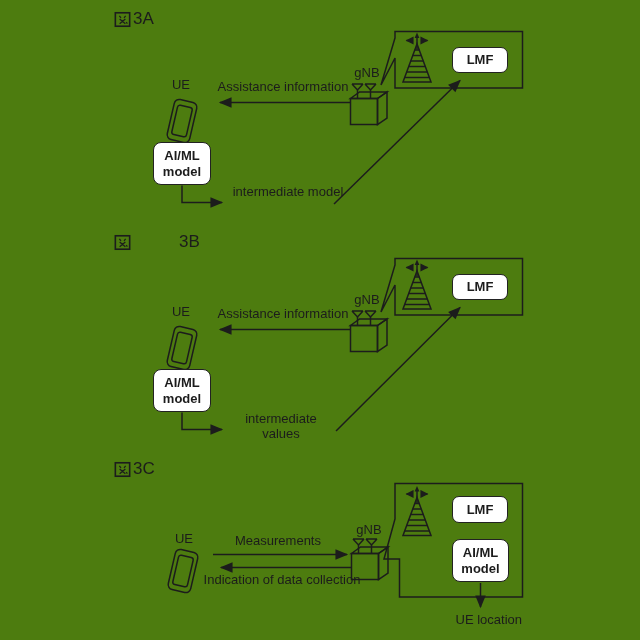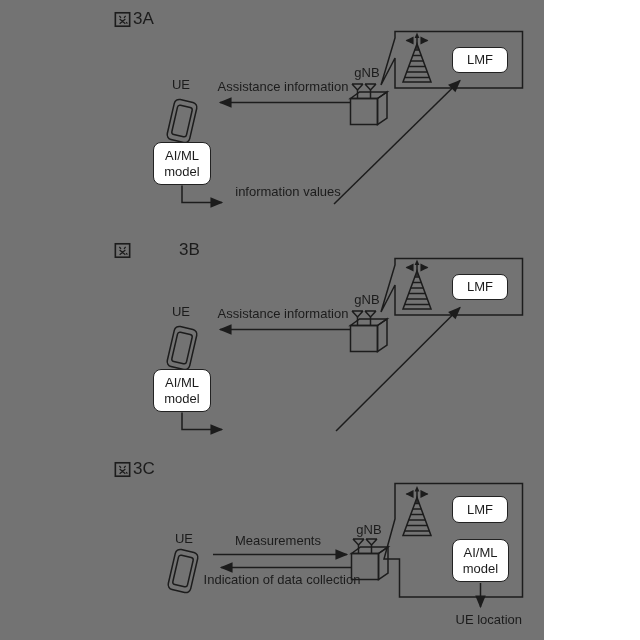--- a/index.html
+++ b/index.html
@@ -1,26 +1,26 @@
 <!DOCTYPE html>
 <html><head>
 <meta charset="utf-8">
 <style>
   html,body{margin:0;padding:0;background:#fff;}
-  .canvas{position:relative;width:544px;height:640px;background:#737373;overflow:hidden;
+  .canvas{position:relative;width:640px;height:640px;background:#4d7c0f;overflow:hidden;
           font-family:"Liberation Sans",sans-serif;color:#1c1c1c;}
   svg.layer{position:absolute;left:0;top:0;width:640px;height:640px;}
   .stroke{stroke:#1c1c1c;fill:none;stroke-width:1.5;}
   .heading{position:absolute;display:flex;align-items:center;gap:2px;
            font-size:17px;font-weight:500;white-space:nowrap;}
   .heading svg{display:block;}
   .lbl{position:absolute;font-size:13px;line-height:14.5px;text-align:center;white-space:nowrap;}
   .box{position:absolute;border:1.6px solid #222;border-radius:8px;background:#fff;
        display:flex;flex-direction:column;align-items:center;justify-content:center;
-       font-size:13px;line-height:15.5px;text-align:center;box-sizing:border-box;}
+       font-size:13px;line-height:15.5px;text-align:center;box-sizing:border-box;font-weight:bold;}
   .lmf{border-radius:7px;}
 </style>
 </head>
 <body>
 
 <div class="canvas">
 
   <svg class="layer" viewBox="0 0 640 640">
     <defs>
       <marker id="ah" markerWidth="10" markerHeight="9" refX="8.2" refY="4" orient="auto">
@@ -102,39 +102,43 @@
   <div class="lbl" style="left:215px;top:80px;width:136px;">Assistance information</div>
   <div class="lbl" style="left:350px;top:66px;width:34px;">gNB</div>
   <div class="box lmf" style="left:452px;top:47px;width:56px;height:26px;">
     <span>LMF</span>
   </div>
   <div class="box" style="left:153px;top:142px;width:58px;height:43px;">
     <span>AI/ML</span>
     <span>model</span>
   </div>
   <div class="lbl" style="left:222px;top:185px;width:132px;">
-    <div>information values</div>
+    <div>intermediate model</div>
   </div>
 
-  <div class="heading" style="left:114px;top:240px;gap:48px;">
+  <div class="heading" style="left:114px;top:232px;gap:48px;">
     <svg width="17" height="17" viewBox="0 0 19 19">
       <rect x="1.5" y="2" width="16" height="15" fill="none" stroke="#1c1c1c" stroke-width="1.8"></rect>
       <path d="M6,5.5 L7.8,7.6 M13,5.5 L11.2,7.6 M6.3,9 L12.7,14.2 M12.7,9 L6.3,14.2 M13.6,12.4 L15,14.2" fill="none" stroke="#1c1c1c" stroke-width="1.4"></path>
     </svg>
     <span>3B</span>
   </div>
   <div class="lbl" style="left:165px;top:305px;width:32px;">UE</div>
   <div class="lbl" style="left:215px;top:307px;width:136px;">Assistance information</div>
   <div class="lbl" style="left:350px;top:293px;width:34px;">gNB</div>
   <div class="box lmf" style="left:452px;top:274px;width:56px;height:26px;">
     <span>LMF</span>
   </div>
   <div class="box" style="left:153px;top:369px;width:58px;height:43px;">
     <span>AI/ML</span>
     <span>model</span>
+  </div>
+  <div class="lbl" style="left:226px;top:412px;width:110px;">
+    <div>intermediate</div>
+    <div>values</div>
   </div>
 
   <div class="heading" style="left:114px;top:459px;">
     <svg width="17" height="17" viewBox="0 0 19 19">
       <rect x="1.5" y="2" width="16" height="15" fill="none" stroke="#1c1c1c" stroke-width="1.8"></rect>
       <path d="M6,5.5 L7.8,7.6 M13,5.5 L11.2,7.6 M6.3,9 L12.7,14.2 M12.7,9 L6.3,14.2 M13.6,12.4 L15,14.2" fill="none" stroke="#1c1c1c" stroke-width="1.4"></path>
     </svg>
     <span>3C</span>
   </div>
   <div class="lbl" style="left:168px;top:532px;width:32px;">UE</div>

